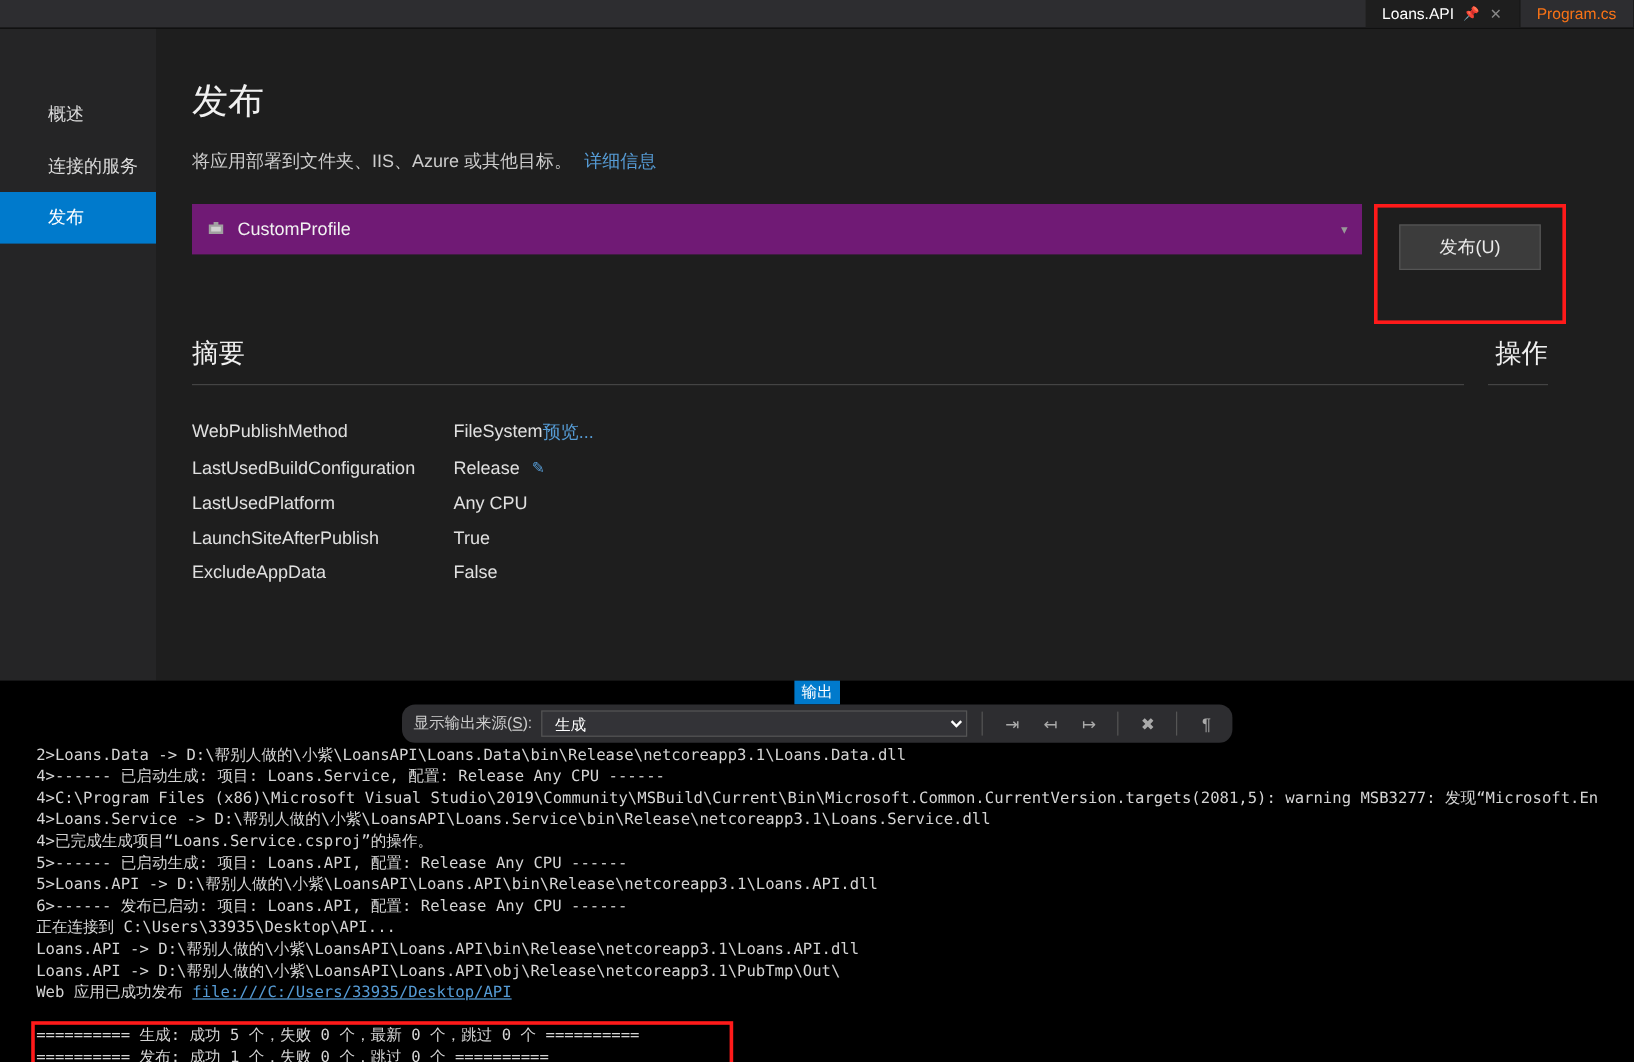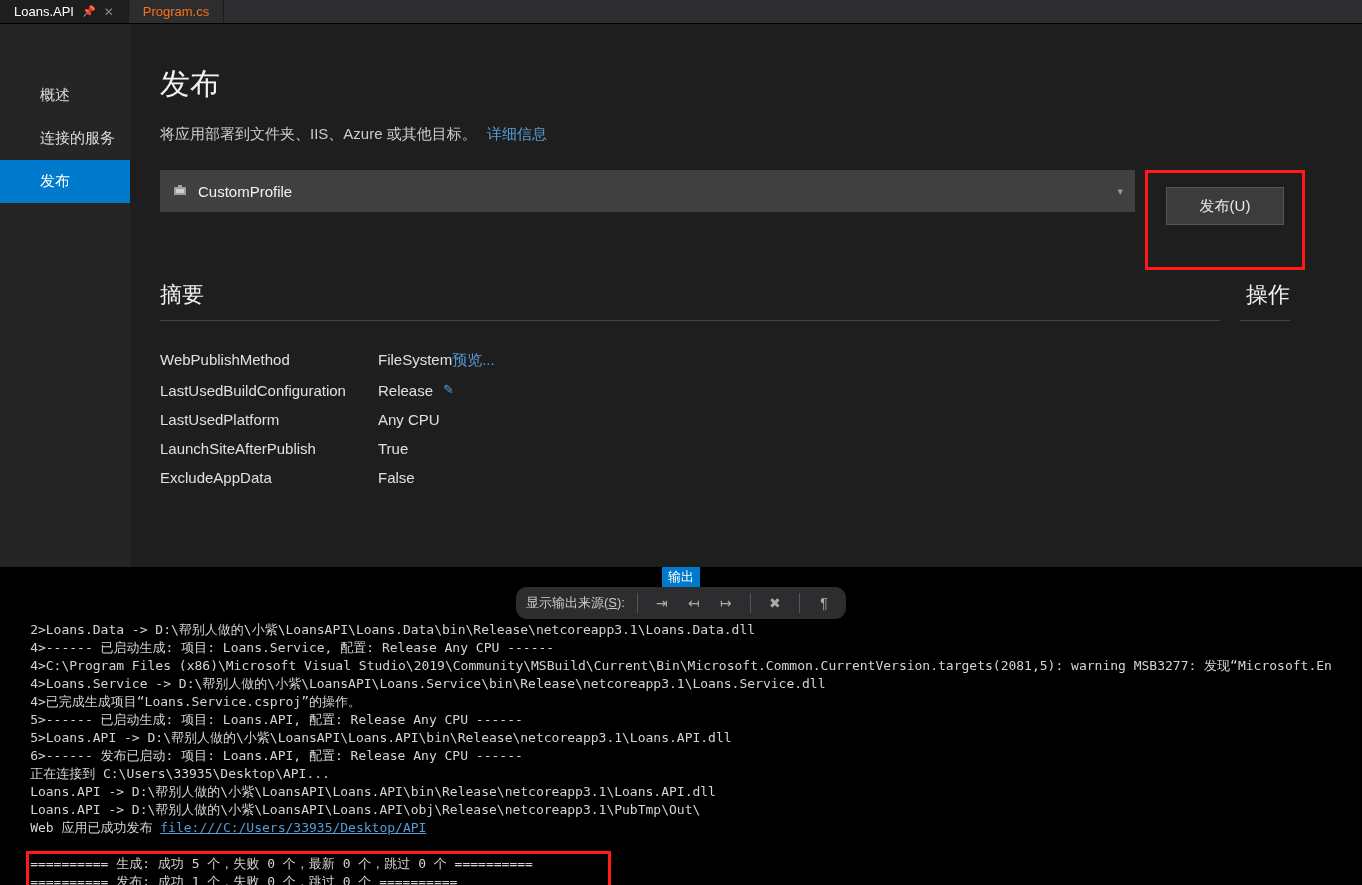--- a/index.html
+++ b/index.html
@@ -11,20 +11,21 @@
   height: 885px;
   overflow: hidden;
   font-size: 14px;
 }
 .tab-bar {
   background: #2d2d30;
   height: 24px;
   display: flex;
   align-items: stretch;
   border-bottom: 1px solid #000;
+  justify-content: flex-end;
 }
 .tab {
   padding: 0 14px;
   display: flex;
   align-items: center;
   gap: 8px;
   color: #f97316;
   font-size: 13px;
   cursor: pointer;
   border-right: 1px solid #1a1a1a;
@@ -73,21 +74,21 @@
   margin-bottom: 26px;
 }
 .subtitle a { color: #569cd6; cursor: pointer; margin-left: 6px; }
 .profile-row {
   display: flex;
   align-items: flex-start;
   gap: 10px;
   margin-bottom: 10px;
 }
 .profile-select {
-  background: #404040;
+  background: #701a75;
   height: 42px;
   flex: 1;
   max-width: 975px;
   display: flex;
   align-items: center;
   padding: 0 12px;
   color: #f1f1f1;
   font-size: 15px;
   cursor: pointer;
   justify-content: space-between;
@@ -304,20 +305,23 @@
         <span class="v">False</span>
       </div>
     </div>
   </div>
 </div>
 
 <div class="output-panel">
   <div class="output-title">输出</div>
   <div class="output-toolbar">
     <span class="lbl"><span>显示输出来源(</span><u>S</u><span>):</span></span>
+    <select>
+      <option>生成</option>
+    </select>
     <span class="tb-sep"></span>
     <span class="tb-btn">⇥</span>
     <span class="tb-btn">↤</span>
     <span class="tb-btn">↦</span>
     <span class="tb-sep"></span>
     <span class="tb-btn">✖</span>
     <span class="tb-sep"></span>
     <span class="tb-btn">¶</span>
   </div>
   <div class="output-body"><span>2&gt;Loans.Data -&gt; D:\帮别人做的\小紫\LoansAPI\Loans.Data\bin\Release\netcoreapp3.1\Loans.Data.dll

